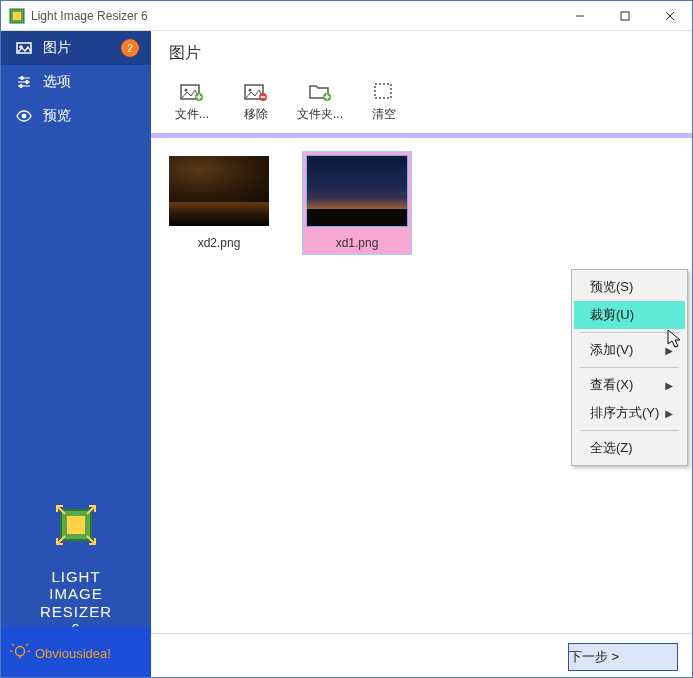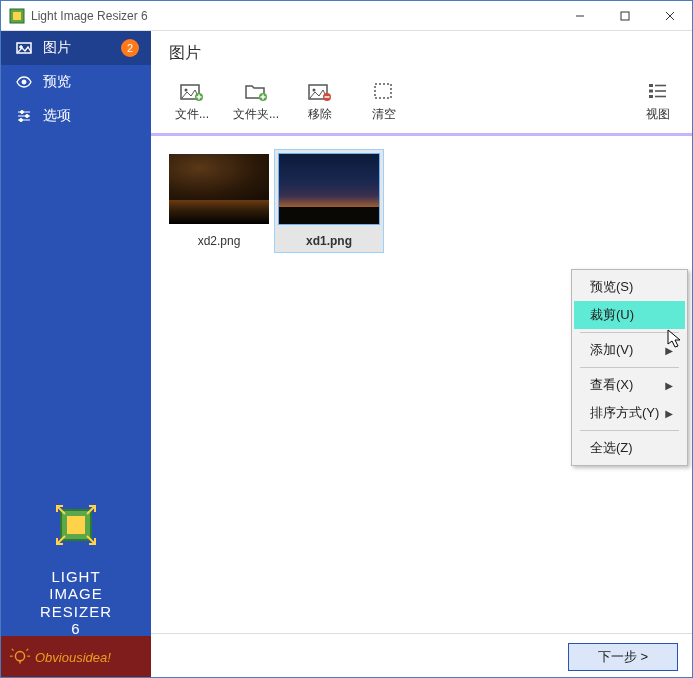--- a/index.html
+++ b/index.html
@@ -15,43 +15,43 @@
   .sidebar { width: 150px; background: #2a52b5; color: #fff; display: flex; flex-direction: column; position:relative; }
   .sidenav { flex: 0 0 auto; }
   .sideitem { display: flex; align-items: center; padding: 8px 14px; font-size: 14px; cursor: pointer; position: relative; }
   .sideitem.active { background: #1f3f8f; }
   .sideitem .icon { width: 18px; height: 18px; margin-right: 10px; display:flex; align-items:center; justify-content:center; }
   .sideitem .icon svg { width: 16px; height: 16px; fill: #fff; stroke:#fff; }
   .badge { position: absolute; right: 12px; background: #ff7a1a; color: #fff; border-radius: 10px; min-width: 18px; height: 18px; font-size: 11px; display: flex; align-items: center; justify-content: center; padding:0 4px; }
   .brandblock { position:absolute; bottom:42px; left:0; right:0; text-align:center; }
   .brandblock svg.logo { width:50px; height:50px; }
   .brandtext { color:#fff; font-size:15px; line-height:1.15; letter-spacing:1px; margin-top:14px; white-space: pre-line; }
-  .bottombar { position:absolute; bottom:0; left:0; right:0; height:43px; background:#7f1d1d; display:flex; align-items:center; padding-left:8px; color:#e8a020; font-size:13px; font-style:italic; }
+  .bottombar { position:absolute; bottom:0; left:0; right:0; height:52px; background:#1d4ed8; display:flex; align-items:center; padding-left:8px; color:#e8a020; font-size:13px; }
   .bottombar svg { width:22px; height:22px; margin-right:4px; }
   .main { flex: 1; display:flex; flex-direction:column; position:relative; background:#fff; }
   .mainheader { padding: 12px 18px 8px 18px; font-size:16px; color:#333; }
-  .toolbar { display:flex; align-items:flex-start; padding: 4px 12px 6px 12px; border-bottom:3px solid #c4b5fd; }
+  .toolbar { display:flex; align-items:flex-start; padding: 4px 12px 6px 12px; border-bottom:5px solid #c4b5fd; }
   .tb-group { display:flex; gap:6px; }
   .tbbtn { width:58px; display:flex; flex-direction:column; align-items:center; justify-content:flex-start; cursor:pointer; padding:4px 0; font-size:12px; color:#333; }
   .tbbtn .tbicon { width:26px; height:22px; margin-bottom:4px; display:flex; align-items:center; justify-content:center; }
   .tbbtn .tbicon svg { width:24px; height:20px; }
   .tbsplit { width:44px; }
   .tbspacer { flex:1; }
   .thumbpane { flex:1; padding:14px; overflow:auto; position:relative; }
-  .thumbs { display:flex; gap:2px; align-items:flex-start; }
+  .thumbs { display:flex; gap:30px; align-items:flex-start; }
   .thumb { width:108px; text-align:center; font-size:12px; color:#333; cursor:pointer; padding:4px; }
-  .thumb.selected { background:#e5e5e5; outline:1px solid #99d1ff;font-weight:bold; }
+  .thumb.selected { background:#f9a8d4; outline:1px solid #99d1ff; }
   .thumb .imgbox { width:100px; height:70px; background:#1b1208; margin:0 auto 10px auto; position:relative; overflow:hidden; }
   .thumb.selected .imgbox { outline:1px solid #66b3ff; }
   .imgbox.night1::after { content:''; position:absolute; left:0; right:0; bottom:0; height:35%; background:linear-gradient(to top,#000 0%,#332008 60%,#6b3a12 100%); }
   .imgbox.night1::before { content:''; position:absolute; left:0; right:0; top:0; height:65%; background:radial-gradient(ellipse at 30% 30%,#5a3818 0%,#2a1808 60%,#140c04 100%); }
   .imgbox.night2 { background:linear-gradient(to bottom,#0a1a3a 0%,#1a2850 40%,#3a3050 60%,#d97a20 85%,#2a1a0a 100%); }
   .imgbox.night2::after { content:''; position:absolute; left:0; right:0; bottom:0; height:25%; background:#0a0805; }
   .footer { border-top:1px solid #ddd; height:46px; display:flex; align-items:center; justify-content:flex-end; padding:0 14px; }
-  .nextbtn { min-width:110px; height:28px; border:1px solid #2a52b5; background:#dbe6f8; color:#1a1a1a; font-size:13px; display:flex; align-items:center; justify-content:center; cursor:pointer; }
+  .nextbtn { min-width:110px; height:28px; border:1px solid #2a52b5; background:#dbe6f8; color:#1a1a1a; font-size:13px; display:flex; align-items:center; justify-content:flex-start; cursor:pointer; }
   .ctxmenu { position:absolute; left:420px; top:238px; width:117px; background:#f2f2f2; border:1px solid #b8b8b8; box-shadow:2px 2px 4px rgba(0,0,0,0.25); font-size:13px; color:#222; padding:3px 2px; }
   .ctxitem { padding:5px 12px 5px 16px; cursor:pointer; display:flex; align-items:center; justify-content:space-between; }
   .ctxitem:hover, .ctxitem.hover { background:#5eead4; }
   .ctxsep { height:1px; background:#c8c8c8; margin:3px 6px; }
   .ctxarrow { font-size:10px; color:#444; }
   .cursor { position:absolute; left:516px; top:298px; pointer-events:none; }
   .cursor svg { width:16px; height:20px; }
 </style>
 </head>
 <body>
@@ -93,38 +93,38 @@
               <circle cx="5" cy="7" r="1.3" fill="#fff"></circle>
               <path d="M2 12 L6 8 L9 11 L12 7 L15 12" fill="none" stroke="#fff" stroke-width="1.3"></path>
             </svg>
           </span>
         <span>图片</span>
         <span class="badge">2</span>
       </div>
       <div class="sideitem">
         <span class="icon">
             <svg viewBox="0 0 16 16">
-              <path d="M1 8 C3 4 6 3 8 3 C10 3 13 4 15 8 C13 12 10 13 8 13 C6 13 3 12 1 8 Z" fill="none" stroke="#fff" stroke-width="1.3"></path>
-              <circle cx="8" cy="8" r="2" fill="#fff"></circle>
-            </svg>
-          </span>
-        <span>预览</span>
-      </div>
-      <div class="sideitem">
-        <span class="icon">
-            <svg viewBox="0 0 16 16">
               <line x1="2" y1="4" x2="14" y2="4" stroke="#fff"></line>
               <circle cx="6" cy="4" r="1.5" fill="#fff"></circle>
               <line x1="2" y1="8" x2="14" y2="8" stroke="#fff"></line>
               <circle cx="11" cy="8" r="1.5" fill="#fff"></circle>
               <line x1="2" y1="12" x2="14" y2="12" stroke="#fff"></line>
               <circle cx="5" cy="12" r="1.5" fill="#fff"></circle>
             </svg>
           </span>
         <span>选项</span>
+      </div>
+      <div class="sideitem">
+        <span class="icon">
+            <svg viewBox="0 0 16 16">
+              <path d="M1 8 C3 4 6 3 8 3 C10 3 13 4 15 8 C13 12 10 13 8 13 C6 13 3 12 1 8 Z" fill="none" stroke="#fff" stroke-width="1.3"></path>
+              <circle cx="8" cy="8" r="2" fill="#fff"></circle>
+            </svg>
+          </span>
+        <span>预览</span>
       </div>
     </div>
     <div class="brandblock">
       <svg class="logo" viewBox="0 0 50 50">
         <rect x="10" y="10" width="30" height="30" fill="#5aa84a" stroke="#2f7a2f" stroke-width="2"></rect>
         <rect x="16" y="16" width="18" height="18" fill="#ffd24a"></rect>
         <g stroke="#ffd24a" stroke-width="2">
           <line x1="6" y1="6" x2="14" y2="14"></line>
             <polyline points="6,12 6,6 12,6" fill="none"></polyline>
           <line x1="44" y1="6" x2="36" y2="14"></line>
@@ -169,64 +169,51 @@
                 <circle cx="19" cy="16" r="4" fill="#5aa84a"></circle>
                 <line x1="19" y1="13.5" x2="19" y2="18.5" stroke="#fff" stroke-width="1.5"></line>
                 <line x1="16.5" y1="16" x2="21.5" y2="16" stroke="#fff" stroke-width="1.5"></line>
               </svg>
             </span>
           <span>文件...</span>
         </div>
         <div class="tbbtn">
           <span class="tbicon">
               <svg viewBox="0 0 24 20">
-                <path d="M2 5 L8 5 L10 7 L20 7 L20 17 L2 17 Z" fill="none" stroke="#555" stroke-width="1.5"></path>
-                <circle cx="19" cy="16" r="4" fill="#5aa84a"></circle>
-                <line x1="19" y1="13.5" x2="19" y2="18.5" stroke="#fff" stroke-width="1.5"></line>
-                <line x1="16.5" y1="16" x2="21.5" y2="16" stroke="#fff" stroke-width="1.5"></line>
-              </svg>
-            </span>
-          <span>文件夹...</span>
-        </div>
-        <div class="tbbtn">
-          <span class="tbicon">
-              <svg viewBox="0 0 24 20">
                 <rect x="1" y="4" width="18" height="14" fill="none" stroke="#555" stroke-width="1.5"></rect>
                 <circle cx="6" cy="9" r="1.5" fill="#555"></circle>
                 <path d="M2 17 L7 11 L11 15 L15 9 L19 17" fill="none" stroke="#555"></path>
                 <circle cx="19" cy="16" r="4" fill="#d04a3a"></circle>
                 <line x1="16.5" y1="16" x2="21.5" y2="16" stroke="#fff" stroke-width="1.5"></line>
               </svg>
             </span>
           <span>移除</span>
         </div>
         <div class="tbbtn">
           <span class="tbicon">
               <svg viewBox="0 0 24 20">
+                <path d="M2 5 L8 5 L10 7 L20 7 L20 17 L2 17 Z" fill="none" stroke="#555" stroke-width="1.5"></path>
+                <circle cx="19" cy="16" r="4" fill="#5aa84a"></circle>
+                <line x1="19" y1="13.5" x2="19" y2="18.5" stroke="#fff" stroke-width="1.5"></line>
+                <line x1="16.5" y1="16" x2="21.5" y2="16" stroke="#fff" stroke-width="1.5"></line>
+              </svg>
+            </span>
+          <span>文件夹...</span>
+        </div>
+        <div class="tbbtn">
+          <span class="tbicon">
+              <svg viewBox="0 0 24 20">
                 <rect x="3" y="3" width="16" height="14" fill="none" stroke="#555" stroke-width="1.5" stroke-dasharray="2 2"></rect>
               </svg>
             </span>
           <span>清空</span>
         </div>
       </div>
       <span class="tbspacer"></span>
       <div class="tb-group">
-        <div class="tbbtn tbsplit">
-          <span class="tbicon">
-              <svg viewBox="0 0 24 20">
-                <rect x="3" y="3" width="4" height="3" fill="#555"></rect>
-                <line x1="9" y1="4.5" x2="20" y2="4.5" stroke="#555" stroke-width="1.6"></line>
-                <rect x="3" y="8.5" width="4" height="3" fill="#555"></rect>
-                <line x1="9" y1="10" x2="20" y2="10" stroke="#555" stroke-width="1.6"></line>
-                <rect x="3" y="14" width="4" height="3" fill="#555"></rect>
-                <line x1="9" y1="15.5" x2="20" y2="15.5" stroke="#555" stroke-width="1.6"></line>
-              </svg>
-            </span>
-          <span>视图</span>
-        </div>
       </div>
     </div>
 
     <div class="thumbpane">
       <div class="thumbs">
         <div class="thumb">
           <div class="imgbox night1"></div>
           <div>xd2.png</div>
         </div>
         <div class="thumb selected">

